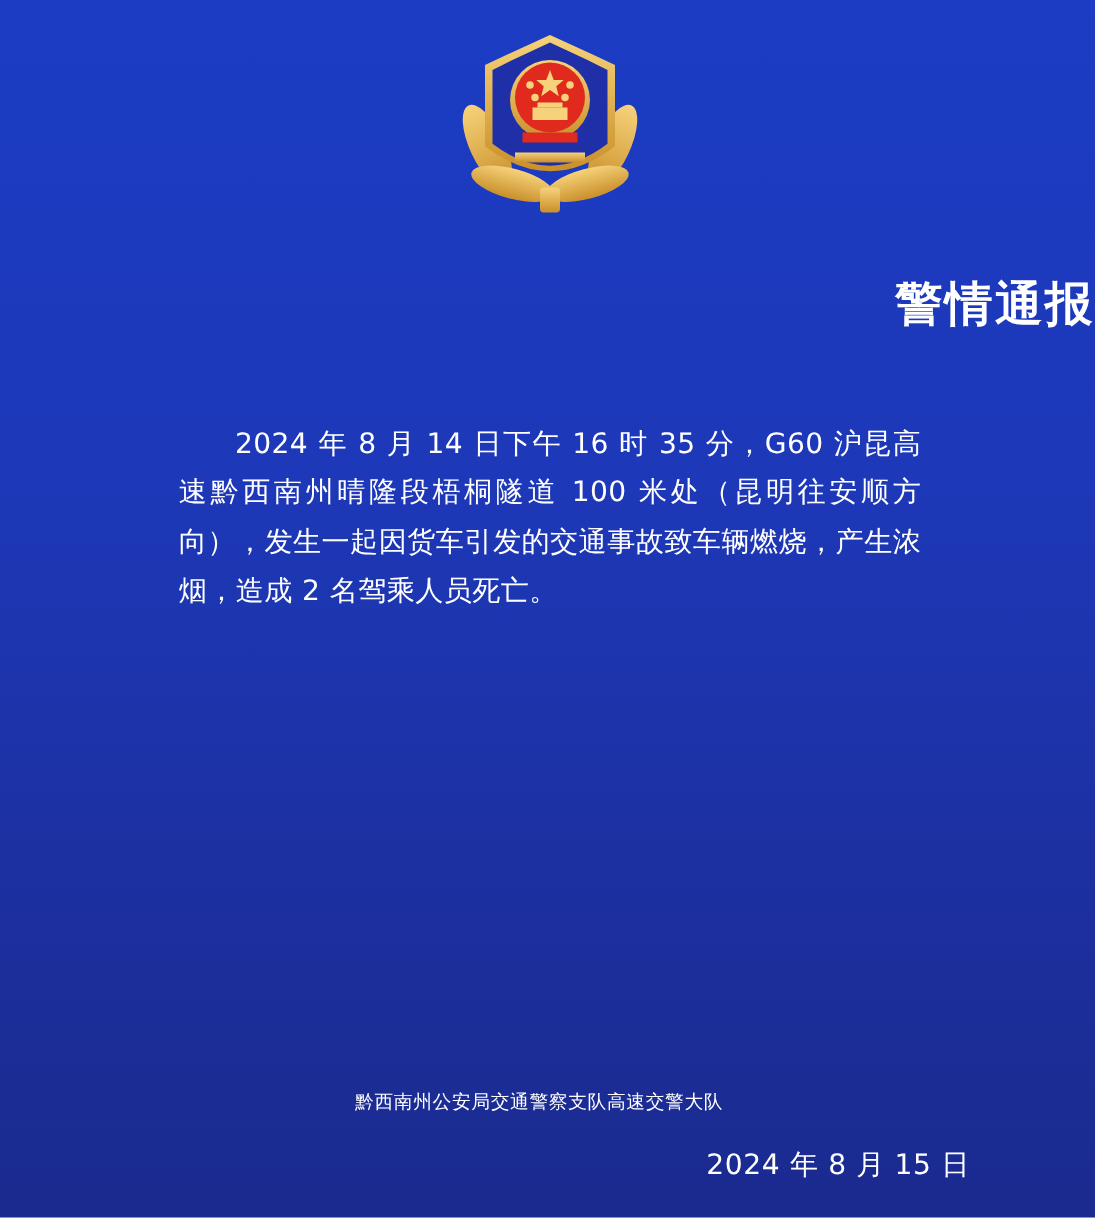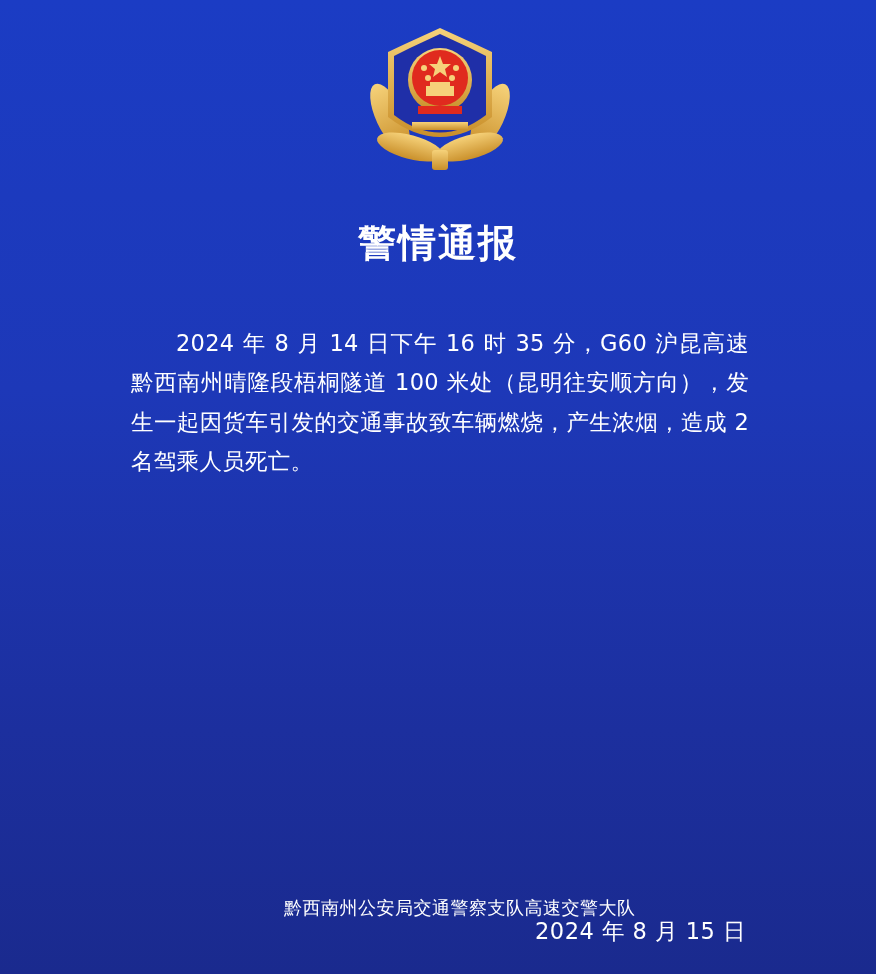--- a/index.html
+++ b/index.html
@@ -4,33 +4,33 @@
 <style>
   html, body { margin:0; padding:0; }
   body {
     width:876px; height:974px; overflow:hidden;
     background: linear-gradient(180deg, #1b3cc4 0%, #1d38b8 40%, #1c2f9e 75%, #1a2a8e 100%);
     font-family: "DejaVu Sans", "Liberation Sans", sans-serif;
     color:#fff; position:relative;
   }
   .emblem { position:absolute; left:360px; top:22px; width:160px; height:150px; }
   .title {
-    position:absolute; top:218px; left:0; width:876px; text-align:center;
+    position:absolute; top:218px; left:0; width:876px; text-align:right;
     font-size:38px; font-weight:bold; letter-spacing:2px; margin:0;
   }
   .body {
     position:absolute; top:320px; left:127px; width:626px;
     font-size:22.5px; line-height:39.3px; letter-spacing:0.3px;
   }
-  .body p { margin:4px; text-indent:2em; text-align:justify; }
+  .body p { margin:16px; text-indent:2em; text-align:justify; }
   .sig {
-    position:absolute; top:872px; left:284px; font-size:18px; letter-spacing:0.5px;margin-top:24px;
+    position:absolute; top:872px; left:284px; font-size:15px; letter-spacing:0.5px;
   }
   .date {
-    position:absolute; top:916px; left:535px; font-size:22.5px; letter-spacing:0.5px;
+    position:absolute; top:916px; left:565px; font-size:22.5px; letter-spacing:0.5px;
   }
 </style>
 </head>
 <body>
 
 <div class="emblem">
   <svg width="160" height="150" viewBox="0 0 160 150">
     <defs>
       <linearGradient id="gold" x1="0" y1="0" x2="0" y2="1">
         <stop offset="0" stop-color="#f6d27a"></stop>

